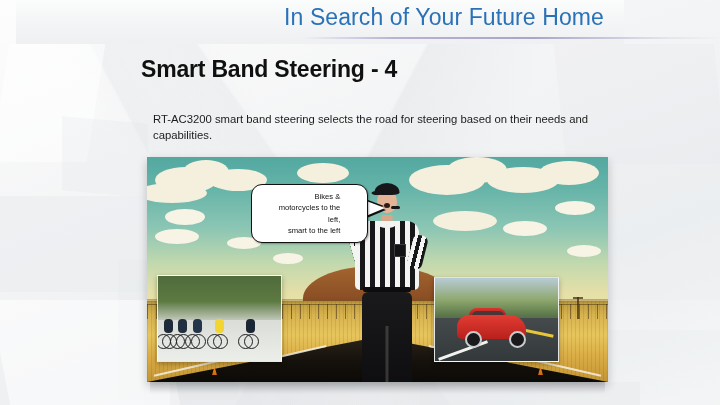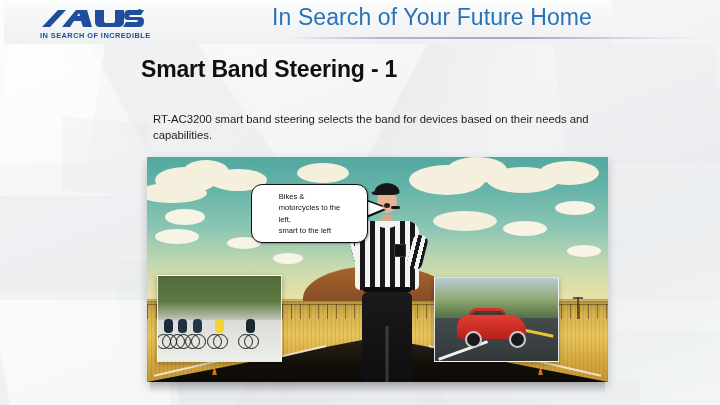--- a/index.html
+++ b/index.html
@@ -16,21 +16,21 @@
       linear-gradient(62deg, rgba(255,255,255,0) 30%, rgba(234,236,238,.6) 30.3%, rgba(255,255,255,0) 45%),
       linear-gradient(160deg,#fdfdfd 0%,#f3f4f5 40%,#eceef0 70%,#f7f8f9 100%);
   }
   
   .facet{position:absolute;background:rgba(255,255,255,.55);pointer-events:none;}
   .facet.d{background:rgba(222,225,228,.40);}
   .facet.e{background:rgba(236,238,240,.75);}
 
   
   .header{
-    position:absolute;left:4px;top:0;width:608px;height:44px;
+    position:absolute;left:16px;top:0;width:608px;height:44px;
     background:linear-gradient(180deg,#fbfcfc 0%,#f2f4f5 60%,#eef0f2 100%);
   }
   .hdr-title{
     position:absolute;right:20px;top:4px;
     font-size:23px;color:#2a72b8;letter-spacing:.1px;
     font-family:"Liberation Sans",sans-serif;font-weight:400;
     white-space:nowrap;
   }
   .hdr-rule{
     position:absolute;left:286px;top:37px;width:420px;height:2px;
@@ -153,21 +153,21 @@
   .road-line{position:absolute;height:2.5px;background:#f2f3ef;}
   .road-line.yellow{background:#e8c63a;}
 
   
   .bubble{
     position:absolute;left:104px;top:27px;width:115px;height:57px;
     background:#ffffff;border:1.6px solid #111;border-radius:11px;
     display:flex;align-items:center;justify-content:center;
     box-shadow:1px 1px 2px rgba(0,0,0,.3);
   }
-  .bubble-text{font-size:7.6px;line-height:1.5;color:#111;text-align:left;padding:0 6px;}
+  .bubble-text{font-size:7.6px;line-height:1.5;color:#111;text-align:right;padding:0 6px;}
   .bubble-tail{
     position:absolute;left:214px;top:42px;width:0;height:0;
     border-top:9px solid transparent;border-bottom:10px solid transparent;
     border-left:24px solid #ffffff;
     filter:drop-shadow(1px 2px 0 #111) drop-shadow(-1px -2px 0 #111);
   }
 
   
   .floor-shadow{
     position:absolute;left:150px;top:382px;width:455px;height:12px;
@@ -187,35 +187,23 @@
   <div class="facet d" style="left:560px;top:44px;width:160px;height:120px;opacity:.4;transform:skewX(6deg);"></div>
   <div class="facet e" style="left:610px;top:150px;width:110px;height:150px;opacity:.6;"></div>
   <div class="facet d" style="left:420px;top:330px;width:300px;height:75px;opacity:.35;"></div>
   <div class="facet d" style="left:170px;top:382px;width:470px;height:23px;opacity:.55;"></div>
 
   <div class="header">
     <div class="hdr-title">In Search of Your Future Home</div>
     <div class="hdr-rule"></div>
   </div>
 
-  <div class="logo">
-    <svg width="104" height="22" viewBox="0 0 104 22">
-      <g fill="#1e4e9c">
-        <path d="M2 18 L18 1 L26 1 L10 18 Z"></path>
-        <path d="M22 18 L36 1 L47 1 L52 18 L43 18 L41 12 L33 12 L36 7 L40 7 L39 4 L30 18 Z"></path>
-        <path d="M55 1 L64 1 L64 12 Q64 14 67 14 L73 14 Q75 14 75 12 L75 1 L84 1 L84 13 Q84 18 78 18 L60 18 Q55 18 55 13 Z"></path>
-        <path d="M88 1 L104 1 L101 6 L91 6 Q89 6 89 7 Q89 8 91 8 L100 8 Q104 8 104 12 Q104 18 99 18 L83 18 L86 13 L96 13 Q98 13 98 12 Q98 11 96 11 L88 11 Q84 11 84 7 Q84 1 88 1 Z"></path>
-        <circle cx="99.5" cy="2.5" r="2" fill="none" stroke="#1e4e9c" stroke-width="1"></circle>
-      </g>
-    </svg>
-    <div class="logo-tag">IN SEARCH OF INCREDIBLE</div>
-  </div>
-
-  <div class="slide-title">Smart Band Steering - 1</div>
-  <div class="body-text">RT-AC3200 smart band steering selects the band for devices based on their needs and capabilities.</div>
+
+  <div class="slide-title">Smart Band Steering - 4</div>
+  <div class="body-text">RT-AC3200 smart band steering selects the road for steering based on their needs and capabilities.</div>
 
   <div class="floor-shadow"></div>
 
   <div class="scene">
     <div class="scene-clip">
       <div class="sky"></div>
 
       <div class="cloud" style="left:8px;top:10px;width:62px;height:26px;"></div>
       <div class="cloud" style="left:36px;top:3px;width:46px;height:24px;"></div>
       <div class="cloud" style="left:62px;top:12px;width:58px;height:22px;"></div>

